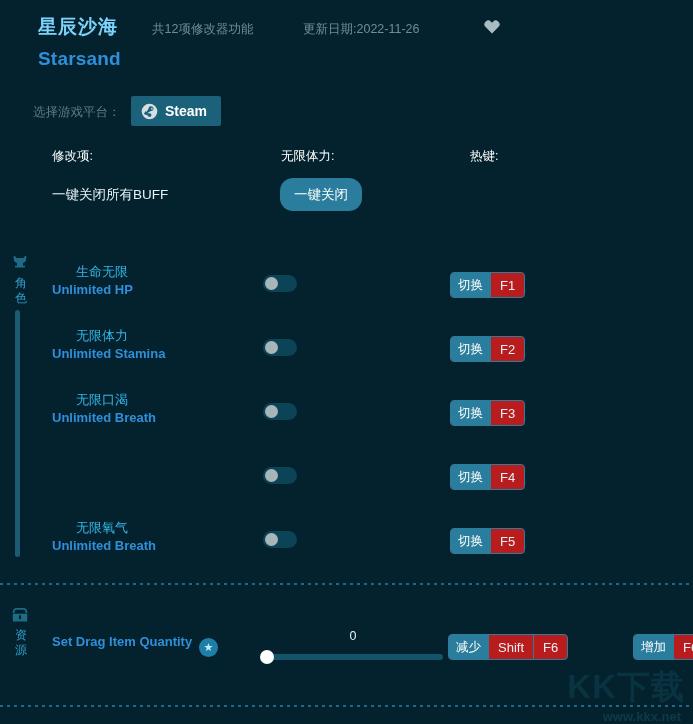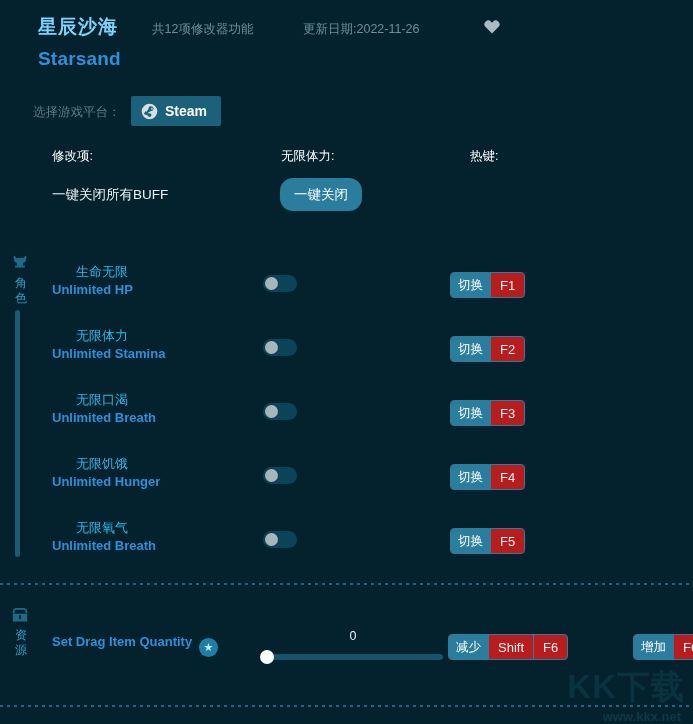--- a/index.html
+++ b/index.html
@@ -418,24 +418,20 @@
       <div class="toggle">
           <span class="knob"></span>
         </div>
       <div class="hk">
         <span class="hk-act">切换</span>
         <span class="hk-key">F3</span>
       </div>
     </div>
 
     <div class="frow">
-      <div class="names">
-        <div class="name-cn">无限饥饿</div>
-        <div class="name-en">Unlimited Hunger</div>
-      </div>
       <div class="toggle">
           <span class="knob"></span>
         </div>
       <div class="hk">
         <span class="hk-act">切换</span>
         <span class="hk-key">F4</span>
       </div>
     </div>
 
     <div class="frow">

